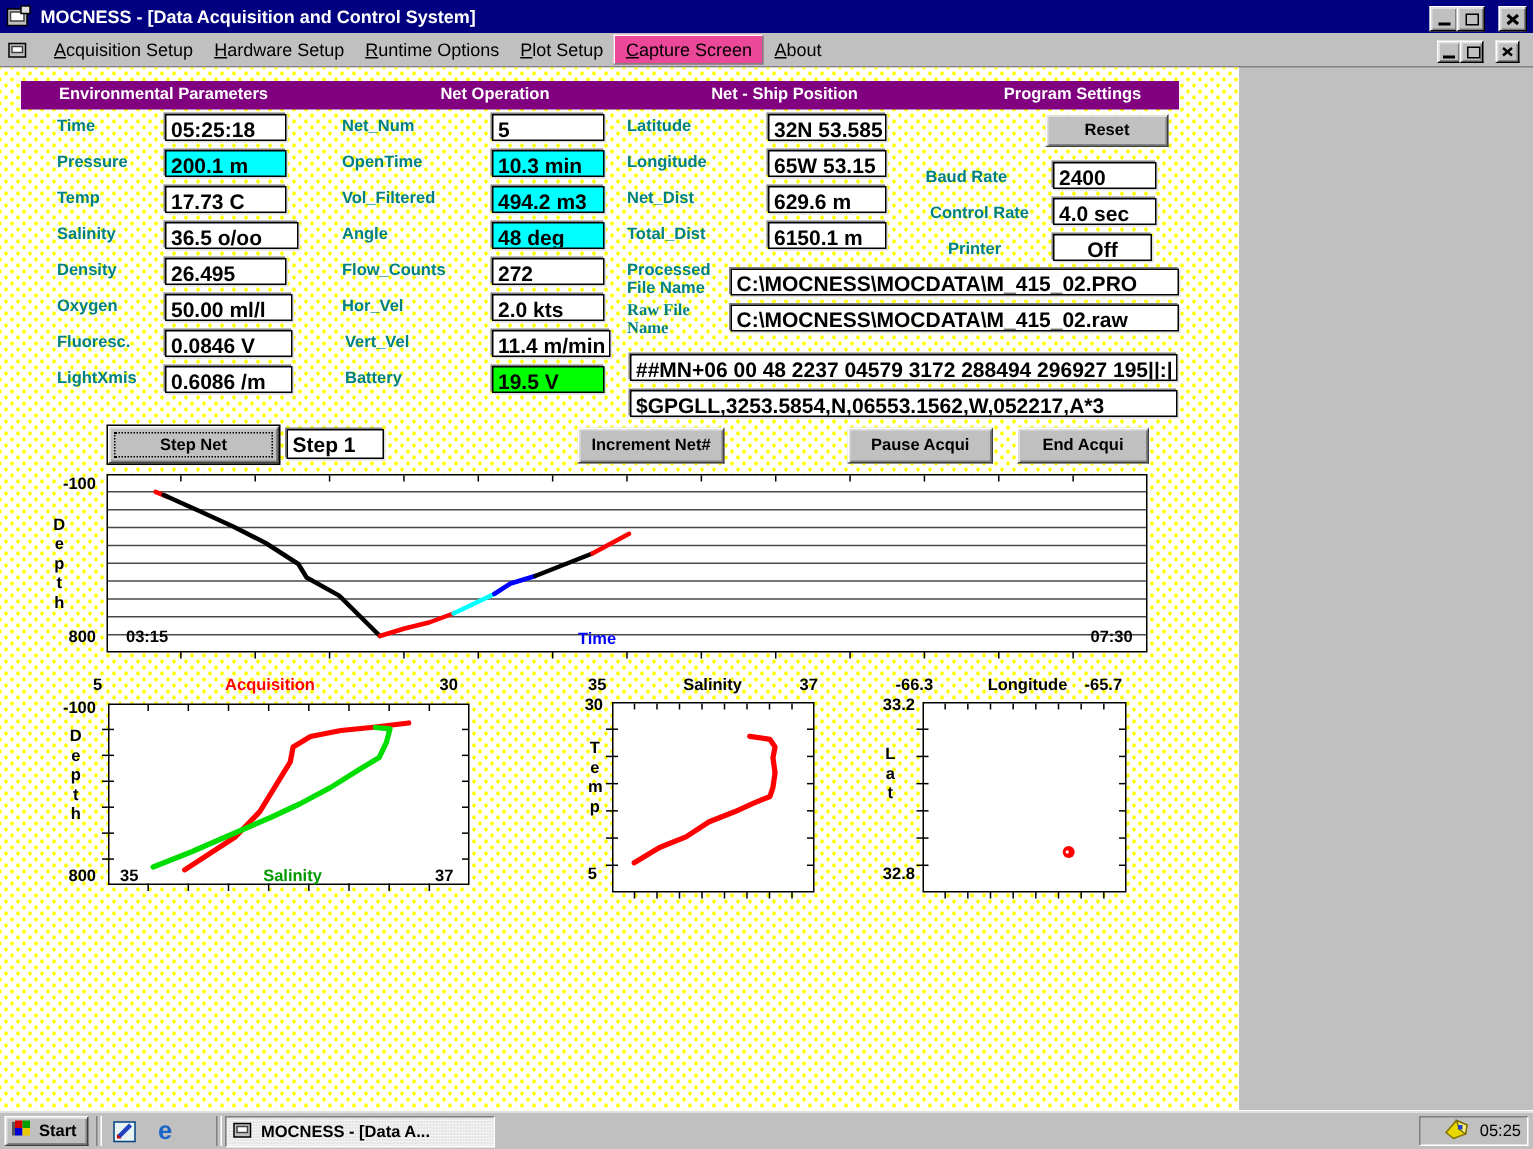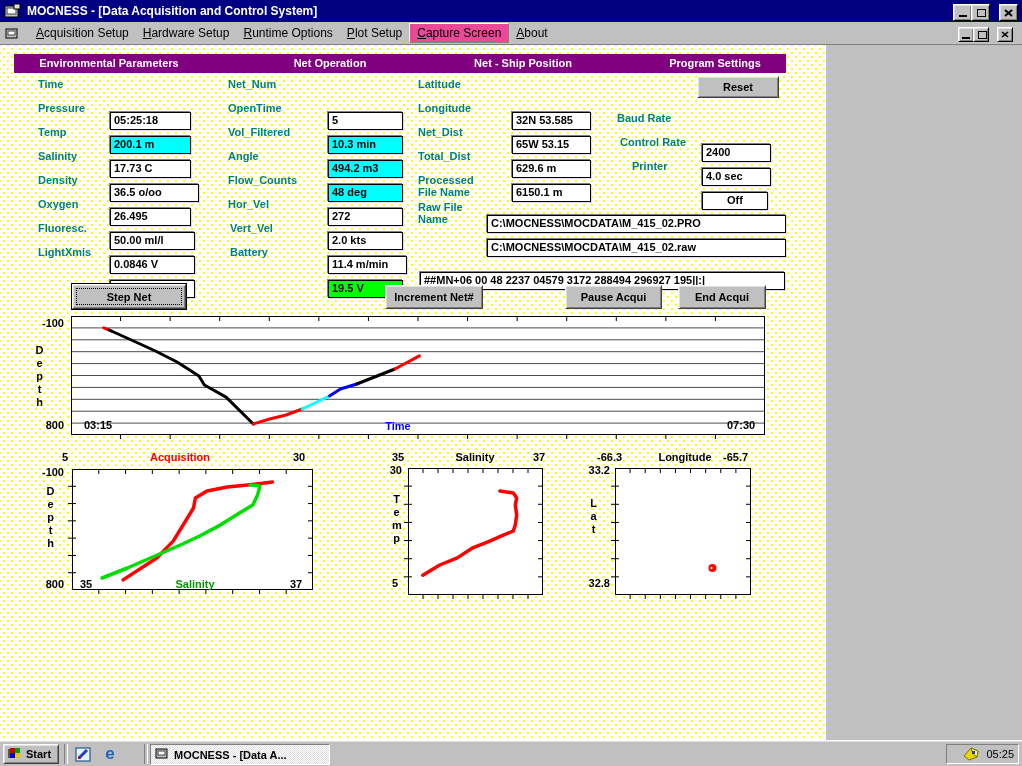--- a/index.html
+++ b/index.html
@@ -27,21 +27,21 @@
   .client{position:absolute;left:0;top:45px;width:826px;height:695px;background-color:#fff;
     background-image:radial-gradient(circle,#ffff00 0 1.2px,rgba(0,0,0,0) 1.3px),
                      radial-gradient(circle,#ffff00 0 1.2px,rgba(0,0,0,0) 1.3px);
     background-size:8px 8px;background-position:0 0,4px 4px;}
   .hdrbar{position:absolute;left:14px;top:9px;width:772px;height:19px;background:#800080;}
   .hdr-title{position:absolute;top:3px;color:#fff;font-weight:bold;font-size:11px;text-align:center;}
   .flabel{position:absolute;color:#008080;font-weight:bold;font-size:11px;white-space:nowrap;}
   .flabel.wrap{white-space:normal;line-height:12px;}
   .field{position:absolute;height:15px;background:#fff;border:1px solid #000;
     box-shadow:1px 1px 0 #dfdfdf,-1px -1px 0 #808080;
-    font-weight:bold;font-size:11px;color:#000;padding:1px 0 0 3px;white-space:nowrap;overflow:hidden;margin-top:36px;}
+    font-weight:bold;font-size:14px;color:#000;padding:1px 0 0 3px;white-space:nowrap;overflow:hidden;}
   .btn{position:absolute;background:#c0c0c0;border:1px solid;border-color:#fff #404040 #404040 #fff;
     box-shadow:inset 1px 1px 0 #dfdfdf,inset -1px -1px 0 #808080;
     font-weight:bold;font-size:11px;color:#000;display:flex;align-items:center;justify-content:center;}
   .btn.default{outline:1px solid #000;}
   .btn .focusrect{position:absolute;inset:3px;border:1px dotted #000;}
   
   .chart-frame{position:absolute;background:#fff;}
   .chart-frame svg{position:absolute;left:0;top:0;overflow:visible;pointer-events:none;}
   .cl{position:absolute;font-weight:bold;font-size:11px;color:#000;white-space:nowrap;}
   .cl.right{text-align:right;}
@@ -178,24 +178,25 @@
     </div>
     <div class="flabel" style="left:617px;top:67px;">Baud Rate</div>
     <div class="field" style="left:702px;top:63px;width:64px;">2400</div>
     <div class="flabel" style="left:620px;top:91px;">Control Rate</div>
     <div class="field" style="left:702px;top:87px;width:64px;">4.0 sec</div>
     <div class="flabel" style="left:632px;top:115px;">Printer</div>
     <div class="field" style="left:702px;top:111px;width:64px;padding-left:0;text-align:center;">Off</div>
 
     <div class="flabel wrap" style="left:418px;top:129px;width:66px;">Processed File Name</div>
     <div class="field" style="left:487px;top:134px;width:294px;">C:\MOCNESS\MOCDATA\M_415_02.PRO</div>
-    <div class="flabel wrap" style="left:418px;top:156px;width:58px;">Raw File Name</div>
+    <div class="flabel wrap" style="left:418px;top:156px;width:58px;font-family:Liberation Serif, serif;">Raw File Name</div>
     <div class="field" style="left:487px;top:158px;width:294px;">C:\MOCNESS\MOCDATA\M_415_02.raw</div>
 
     <div class="field" style="left:420px;top:191px;width:360px;">##MN+06 00 48 2237 04579 3172 288494 296927 195||:|</div>
+    <div class="field" style="left:420px;top:215px;width:360px;">$GPGLL,3253.5854,N,06553.1562,W,052217,A*3</div>
 
     <div class="btn default" style="left:72px;top:239px;width:112px;height:23px;">
       <span class="focusrect"></span>
       <span>Step Net</span>
     </div>
     <div class="field" style="left:191px;top:241px;width:60px;height:17px;">Step 1</div>
     <div class="btn" style="left:385px;top:240px;width:96px;height:22px;">
       <span>Increment Net#</span>
     </div>
     <div class="btn" style="left:565px;top:240px;width:95px;height:22px;">

